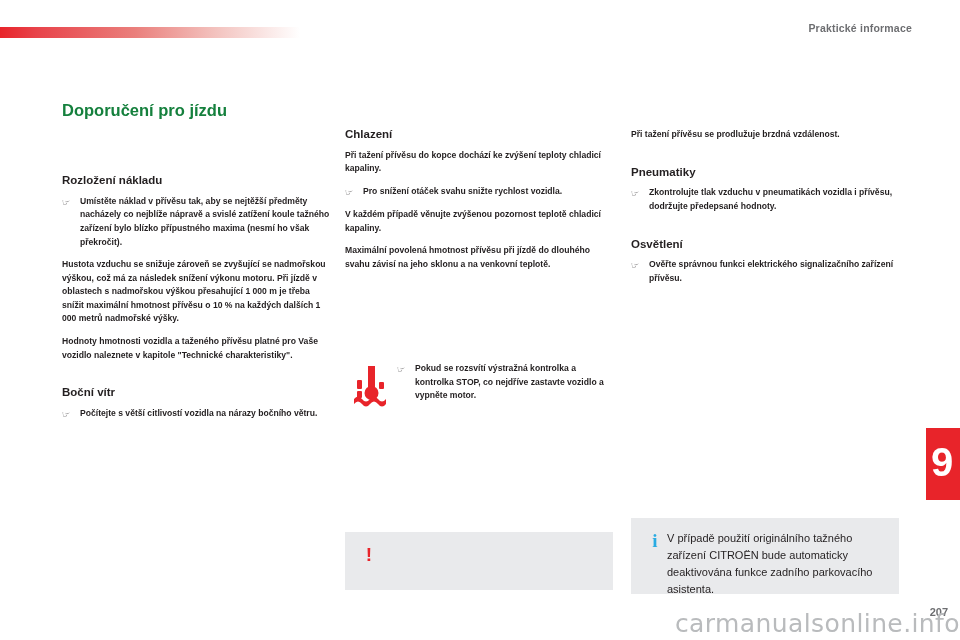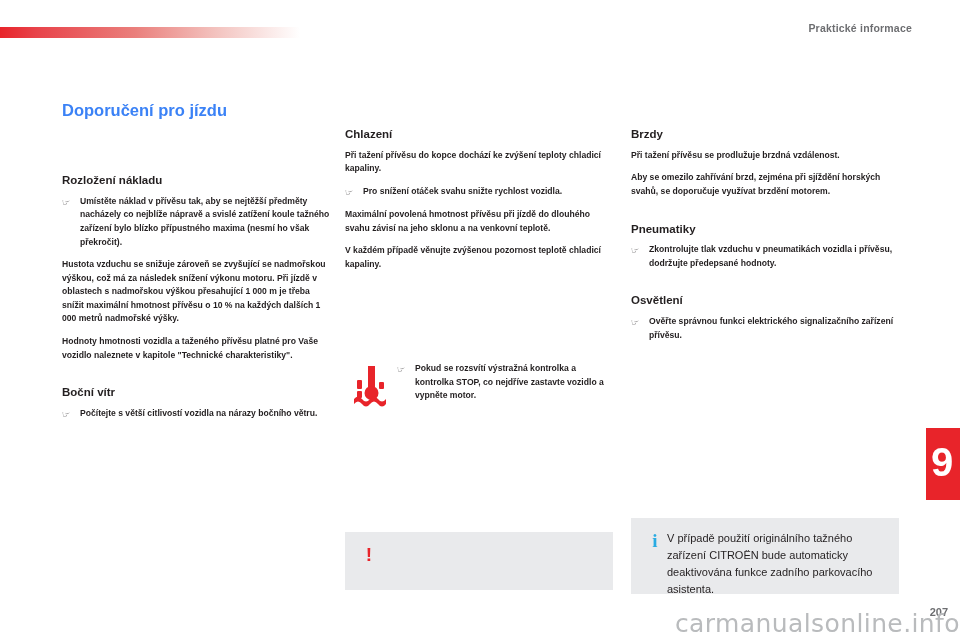--- a/index.html
+++ b/index.html
@@ -80,21 +80,21 @@
     font-family: "DejaVu Sans", sans-serif;
   }
 
   
   #page-title {
     position: absolute;
     left: 62px;
     top: 90px;
     font-size: 16.5px;
     font-weight: bold;
-    color: #3b82f6;
+    color: #15803d;
   }
 
   
   .column {
     position: absolute;
     top: 128px;
     width: 268px;
   }
   #col-1 { left: 62px; margin-top: 46px; }
   #col-2 { left: 345px; }
@@ -239,23 +239,23 @@
   <h2 class="section-heading">Chlazení</h2>
 
   <p class="para">Při tažení přívěsu do kopce dochází ke zvýšení teploty chladicí kapaliny.</p>
 
 
   <div class="bullet">
     <span class="bullet-glyph">☞</span>
     <span class="bullet-text">Pro snížení otáček svahu snižte rychlost vozidla.</span>
   </div>
 
+  <p class="para">V každém případě věnujte zvýšenou pozornost teplotě chladicí kapaliny.</p>
+
   <p class="para">Maximální povolená hmotnost přívěsu při jízdě do dlouhého svahu závisí na jeho sklonu a na venkovní teplotě.</p>
-
-  <p class="para">V každém případě věnujte zvýšenou pozornost teplotě chladicí kapaliny.</p>
 
 </div>
 
 <div id="coolant-warning">
   <span class="thermo-icon">
     <svg width="52" height="52" viewBox="0 0 52 52" aria-hidden="true">
       <g fill="#e8242a">
 
         <rect x="23" y="8" width="7" height="23"></rect>
 
@@ -270,25 +270,23 @@
     </svg>
   </span>
   <div class="bullet">
     <span class="bullet-glyph">☞</span>
     <span class="bullet-text">Pokud se rozsvítí výstražná kontrolka a kontrolka STOP, co nejdříve zastavte vozidlo a vypněte motor.</span>
   </div>
 </div>
 
 <div class="column" id="col-3">
 
-  <h2 class="section-heading">Brzdy</h2>
 
   <p class="para">Při tažení přívěsu se prodlužuje brzdná vzdálenost.</p>
 
-  <p class="para">Aby se omezilo zahřívání brzd, zejména při sjíždění horských svahů, se doporučuje využívat brzdění motorem.</p>
 
   <h2 class="section-heading spaced">Pneumatiky</h2>
 
   <div class="bullet">
     <span class="bullet-glyph">☞</span>
     <span class="bullet-text">Zkontrolujte tlak vzduchu v pneumatikách vozidla i přívěsu, dodržujte předepsané hodnoty.</span>
   </div>
 
   <h2 class="section-heading spaced">Osvětlení</h2>
 

